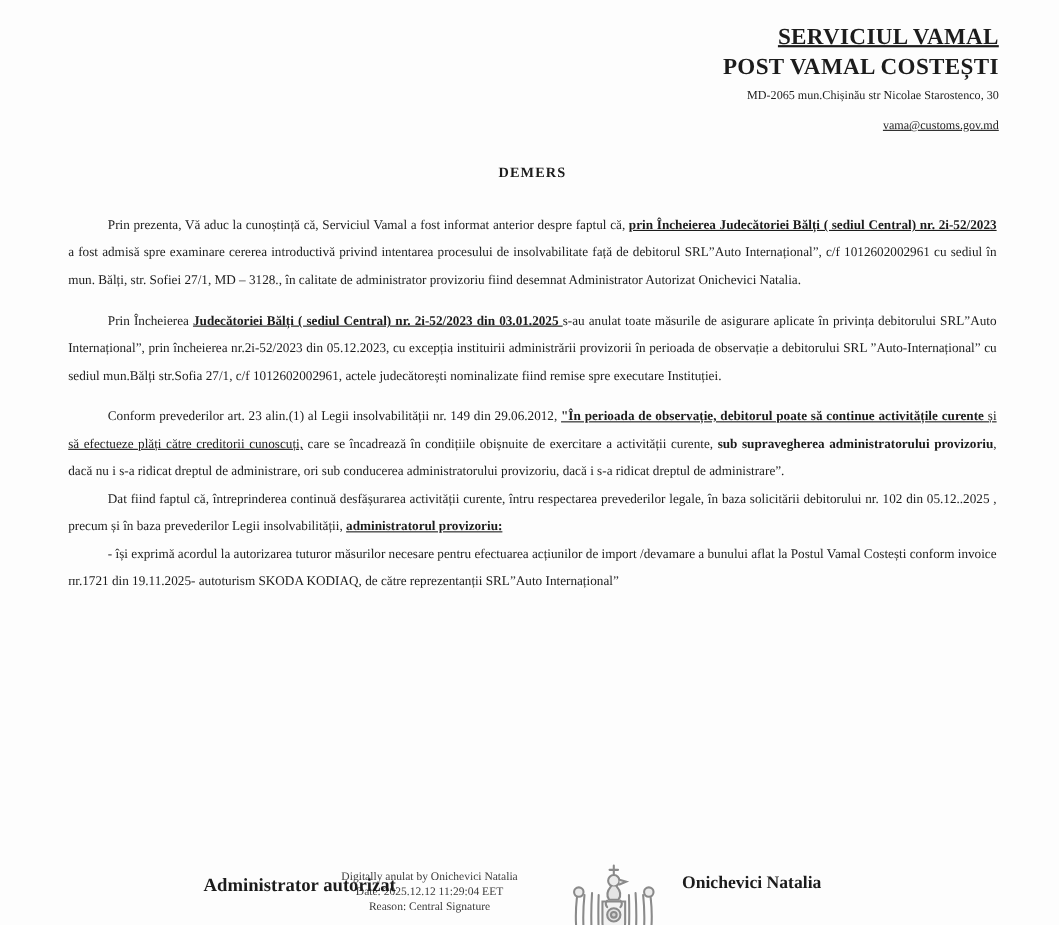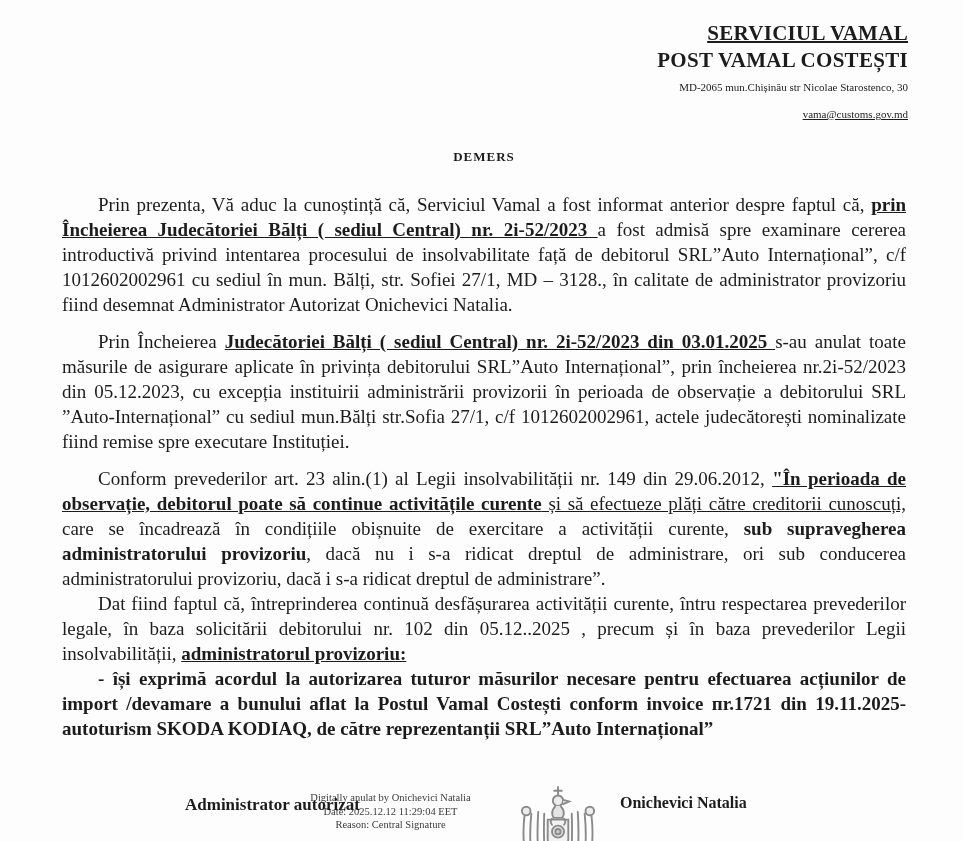--- a/index.html
+++ b/index.html
@@ -12,25 +12,25 @@
   
   .letterhead{position:absolute;top:20px;right:55px;text-align:right;line-height:27px;}
   .lh-bold{font-weight:bold;font-size:21px;letter-spacing:.3px;}
   .lh-reg{font-size:11px;}
   .u{text-decoration:underline;}
   .u2{text-decoration:underline;text-decoration-thickness:2px;}
   
   .content{position:absolute;left:62px;right:57px;top:146px;}
   .doc-title{font-size:13px;font-weight:bold;text-align:center;letter-spacing:1px;
              margin:0 0 24px 0;line-height:22px;}
-  .para{margin:0;text-align:justify;font-size:19px;line-height:25px;text-indent:36px;}
+  .para{margin:0;text-align:justify;font-size:12px;line-height:25px;text-indent:36px;}
   .gap{margin-bottom:12px;}
   .b{font-weight:bold;}
   .bu{font-weight:bold;text-decoration:underline;}
-  .para.bold-para{font-weight:bold;}
+  .para.bold-para{font-weight:normal;}
   
   .sig-role{position:absolute;left:185px;top:795px;font-size:17px;font-weight:bold;z-index:2;}
   .digital-sig{position:absolute;left:283px;top:791px;width:215px;text-align:center;
                font-size:10.5px;line-height:13.5px;color:#3b3b3b;z-index:1;}
   .sig-name{position:absolute;left:620px;top:794px;font-size:16px;font-weight:bold;}
   .emblem{position:absolute;left:515px;top:785px;width:86px;height:95px;}
 </style>
 </head>
 <body>
 

